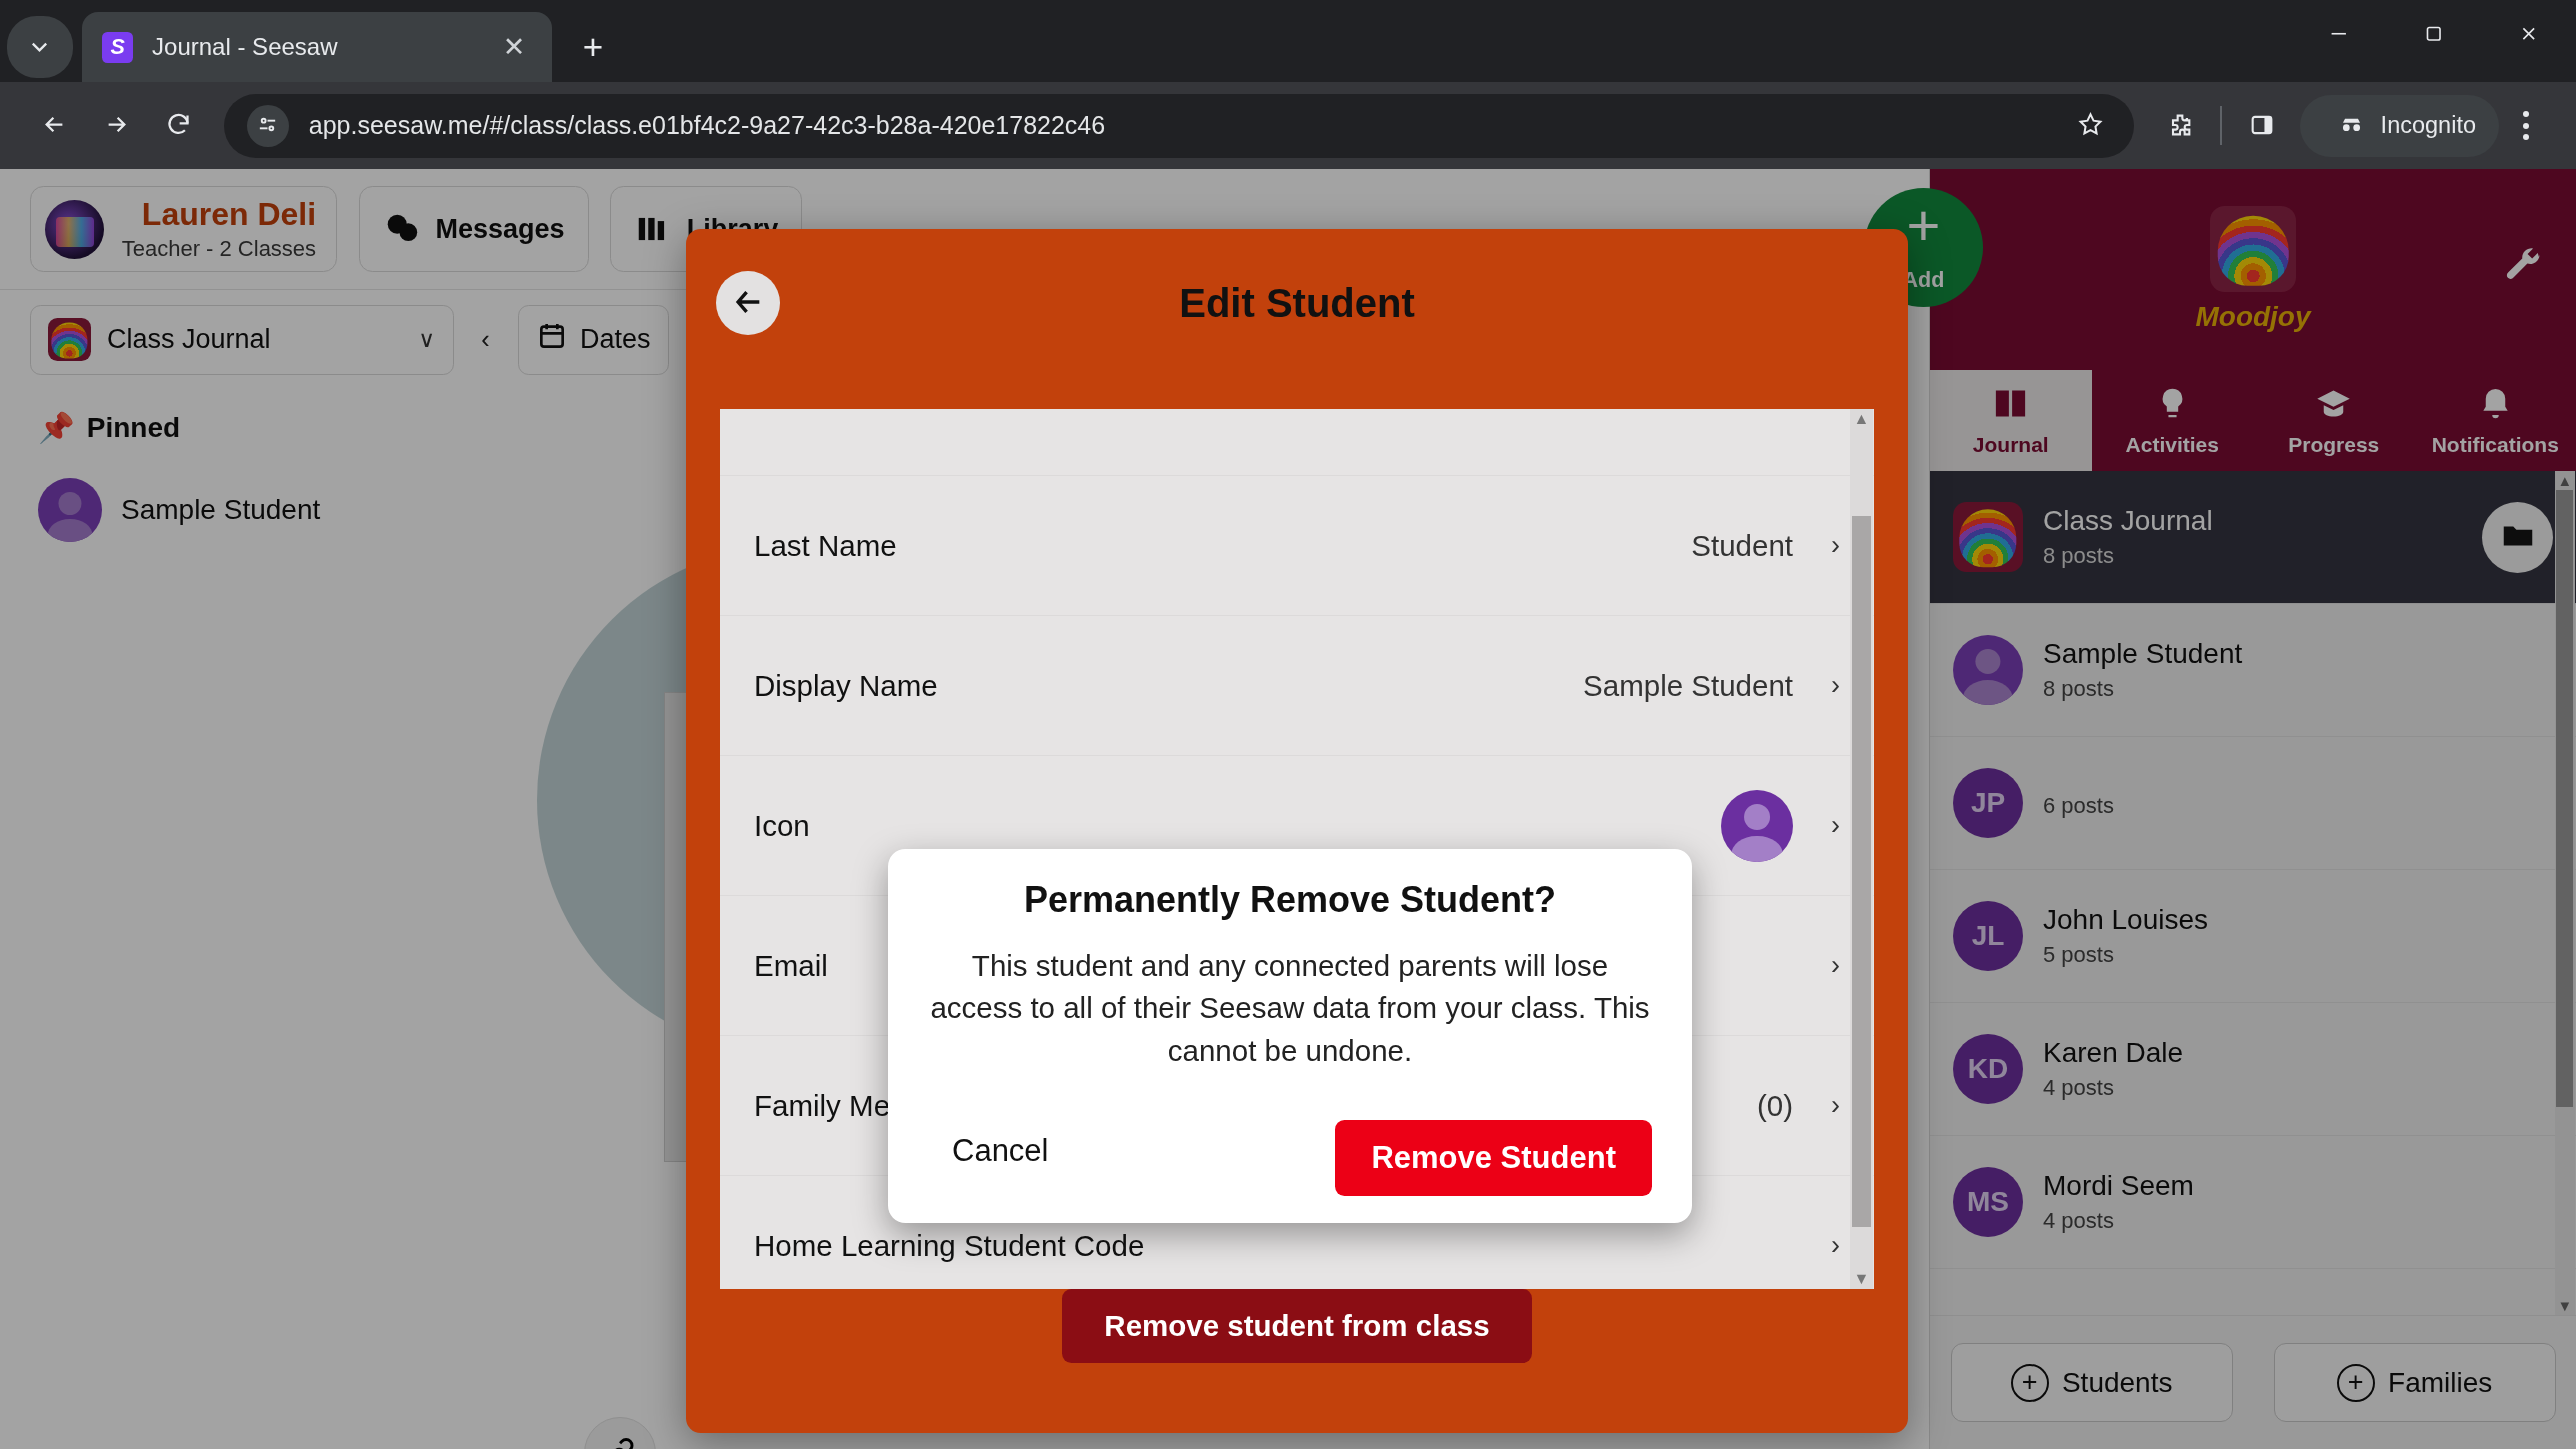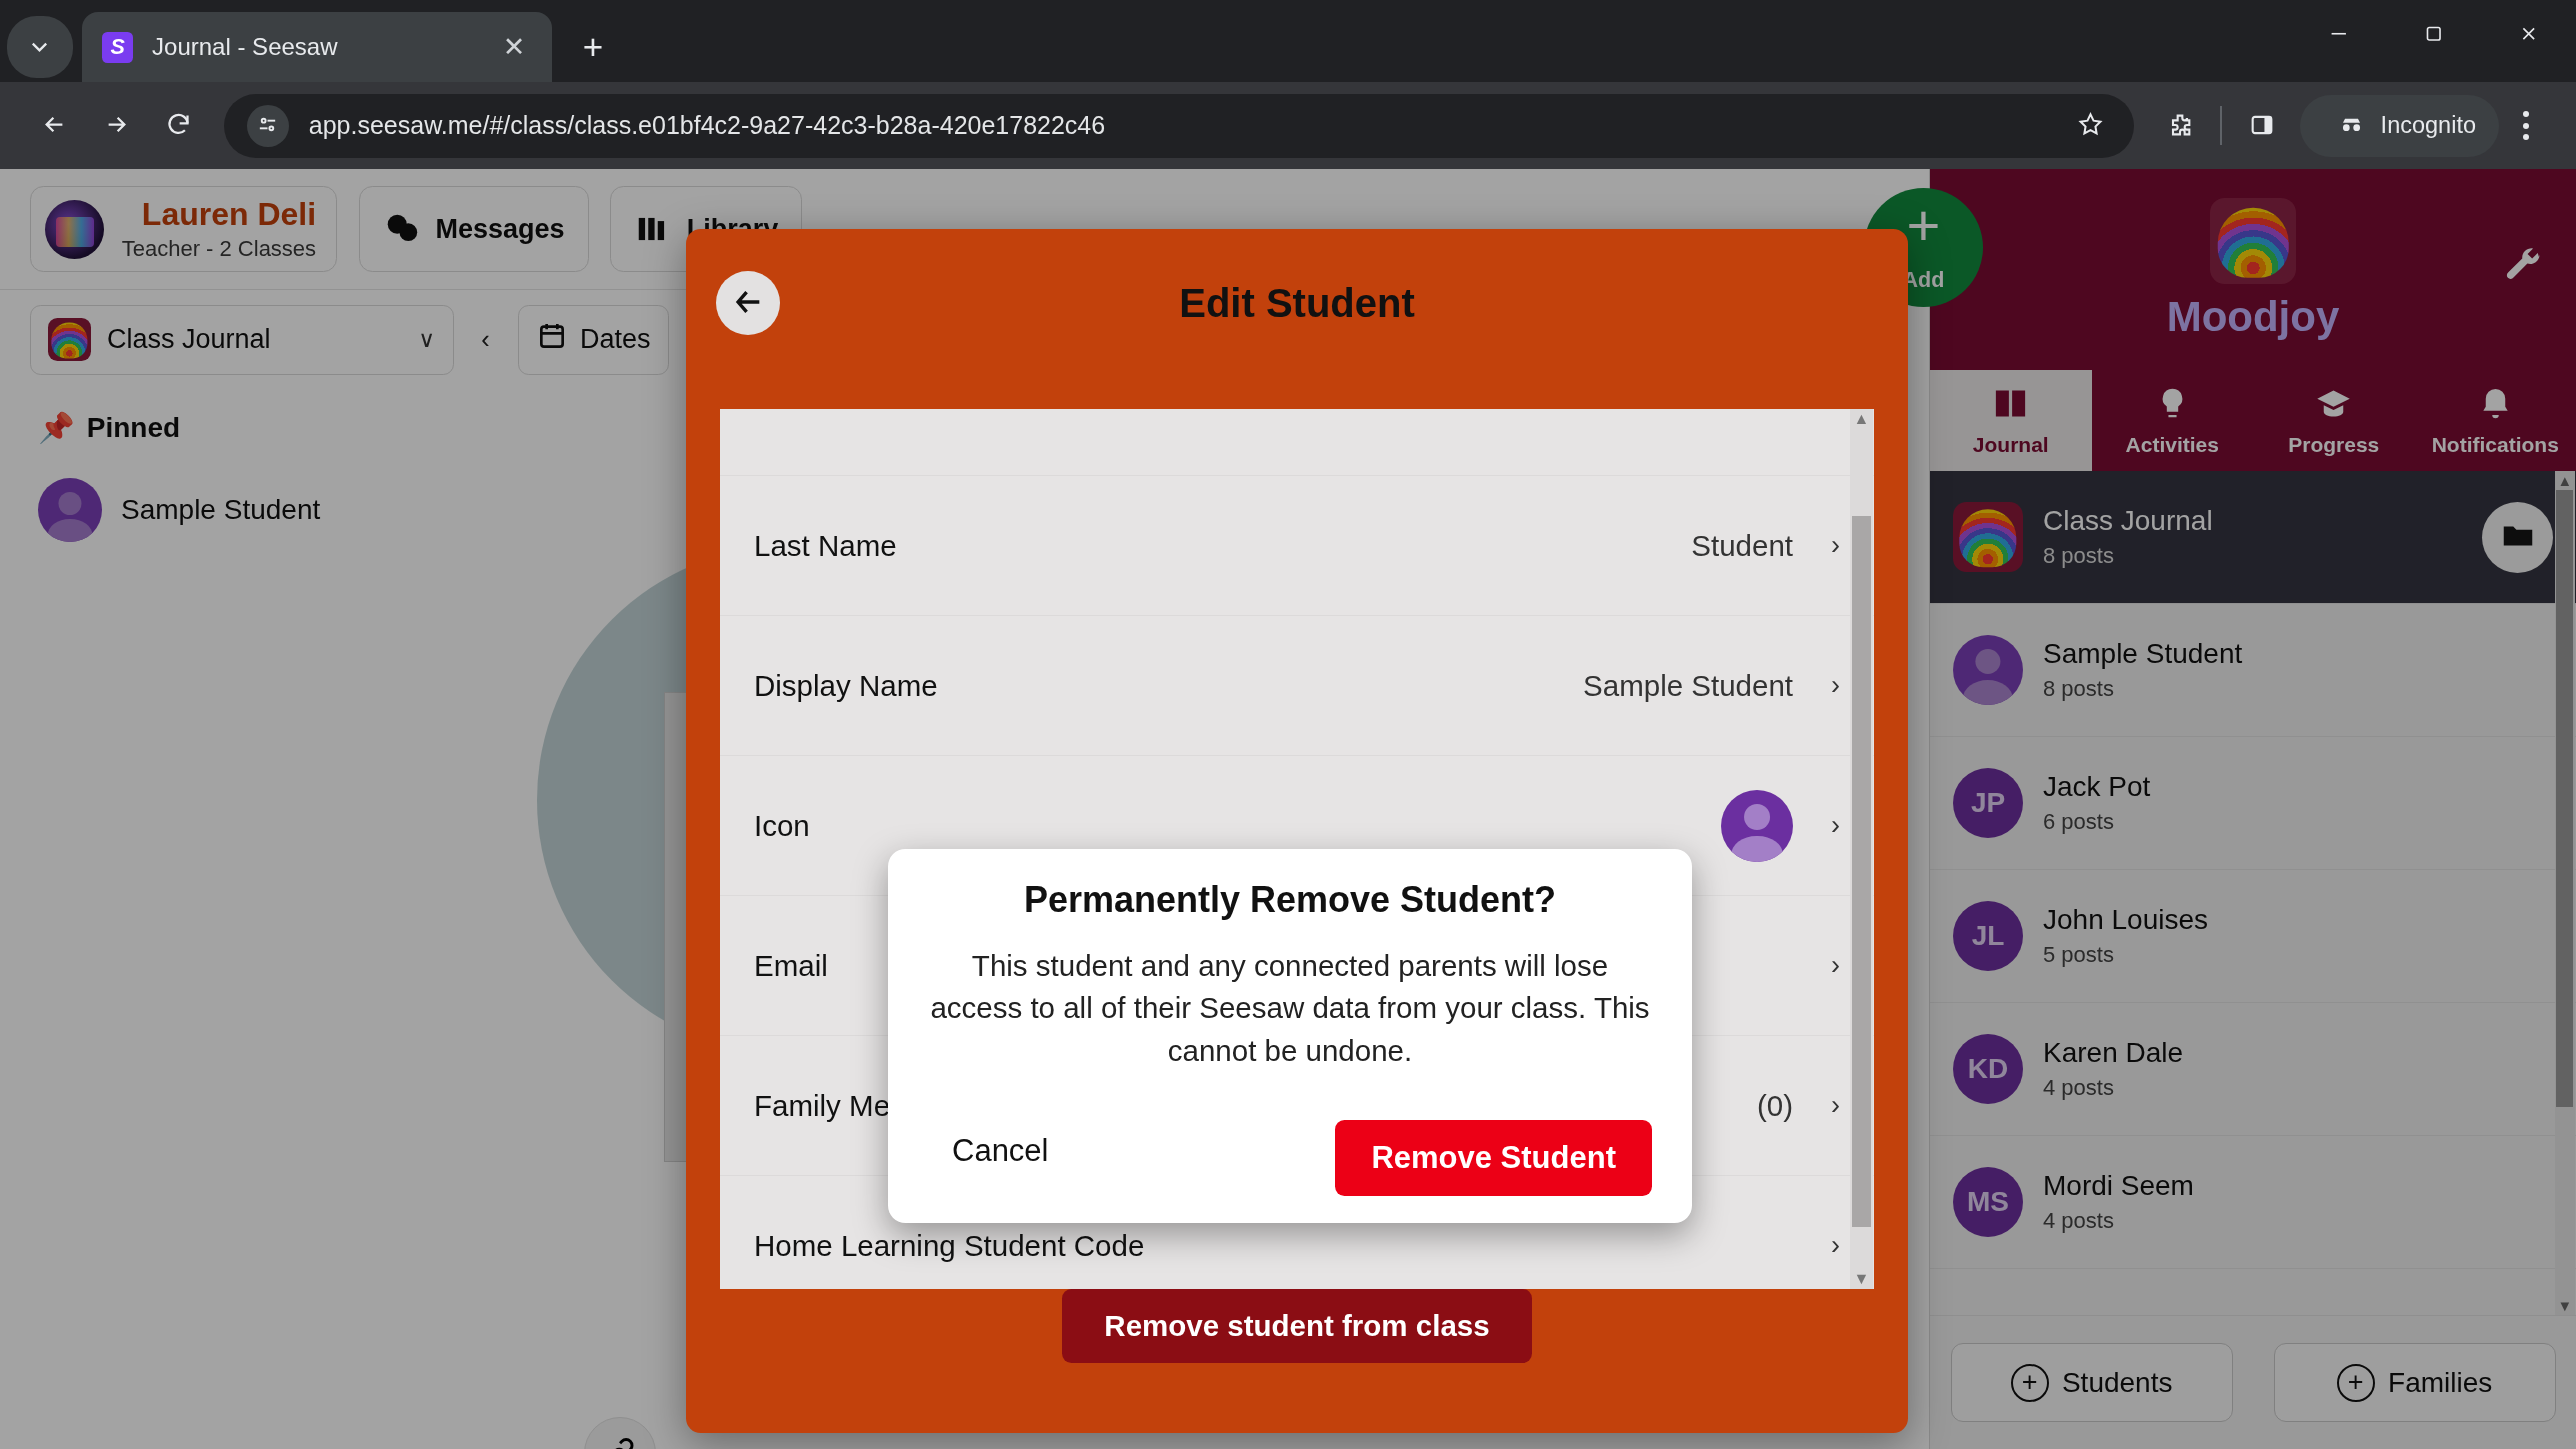--- a/index.html
+++ b/index.html
@@ -234,21 +234,21 @@
     display: flex; flex-direction: column; align-items: center; justify-content: center;
   }
   .add-fab {
     position: absolute; left: -66px; top: 19px; width: 119px; height: 119px;
     border-radius: 50%; background: #128a3e; color: #fff;
     display: flex; flex-direction: column; align-items: center; justify-content: center;
   }
   .add-fab .plus { font-size: 58px; font-weight: 300; line-height: .8; }
   .add-fab .lbl { font-size: 21.5px; margin-top: 20px; font-weight: bold; }
   .hero-ico { width: 86px; height: 86px; border-radius: 14.8px; background: #8e2447; position: relative; overflow: hidden; }
-  .hero-name { color: #c4b5fd; font-size: 42px; font-weight: bold; margin-top: 9.4px; }
+  .hero-name { color: #eab308; font-size: 28px; font-weight: bold; margin-top: 9.4px; font-style: italic; }
   .wrench {
     position: absolute; right: 31px; top: 74px; color: #fff;
   }
   .wrench svg { width: 44px; height: 44px; }
 
   .rtabs { display: flex; height: 101px; background: #7a0b32; }
   .rtab {
     flex: 1 1 0; display: flex; flex-direction: column;
     align-items: center; justify-content: center; color: #fff; gap: 5.4px;
   }
@@ -650,21 +650,20 @@
         <div class="ri-av photo"></div>
         <div class="ri-txt">
           <div class="ri-name">Sample Student</div>
           <div class="ri-sub">8 posts</div>
         </div>
       </div>
 
       <div class="rlist-item">
         <div class="ri-av">JP</div>
         <div class="ri-txt">
-          <div class="ri-name">Jack Pot</div>
           <div class="ri-sub">6 posts</div>
         </div>
       </div>
 
       <div class="rlist-item">
         <div class="ri-av">JL</div>
         <div class="ri-txt">
           <div class="ri-name">John Louises</div>
           <div class="ri-sub">5 posts</div>
         </div>

